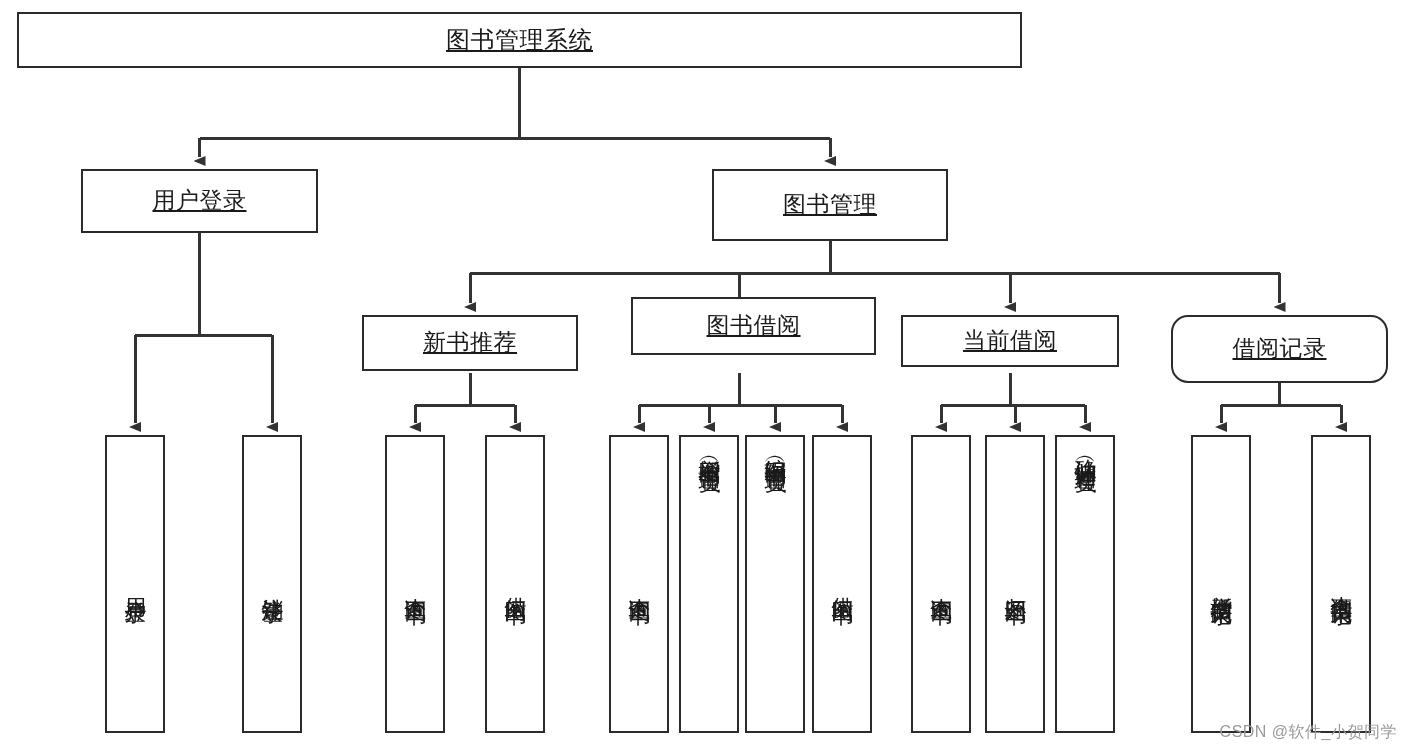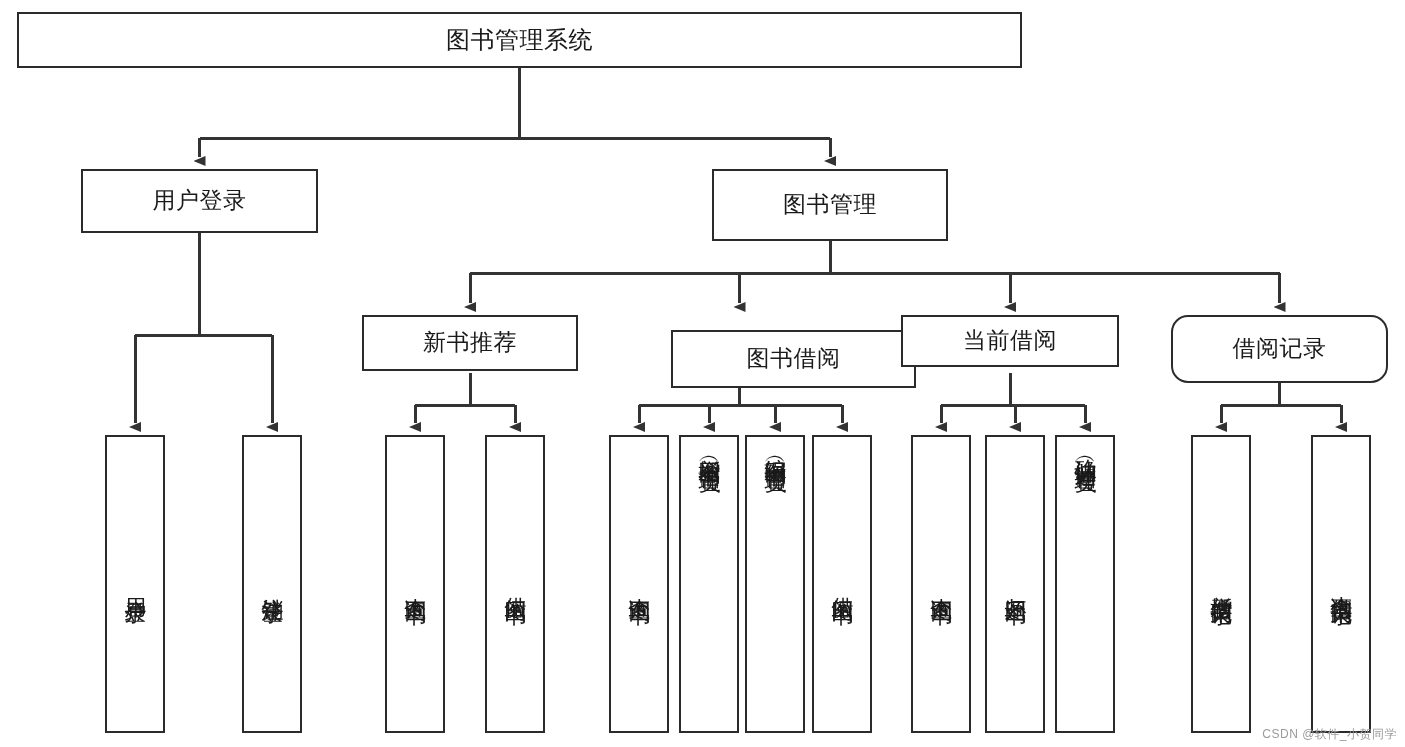--- a/index.html
+++ b/index.html
@@ -35,20 +35,21 @@
     align-items: center;
     justify-content: center;
   }
   .node-box.horiz .node-label {
     font-size: 23px;
     line-height: 1.1;
     color: #1a1a1a;
     letter-spacing: 0.5px;
     white-space: nowrap;
     text-align: center;
+    text-decoration: underline;
   }
   .node-box.horiz.root .node-label {
     font-size: 24px;
   }
   .node-box.vert {
     align-items: flex-start;
     justify-content: center;
     padding-top: 4px;
   }
   .node-box.vert.centered {
@@ -61,21 +62,21 @@
     font-size: 22px;
     line-height: 1.22;
     letter-spacing: 2px;
     color: #1a1a1a;
     white-space: nowrap;
   }
   #watermark {
     position: absolute;
     right: 8px;
     bottom: 4px;
-    font-size: 12px;
+    font-size: 16px;
     color: #9a9a9a;
     letter-spacing: 0.5px;
     white-space: nowrap;
     pointer-events: none;
   }
 </style>
 </head>
 <body>
 
 <div id="diagram-root">
@@ -127,21 +128,21 @@
       </div>
       <div class="node-box horiz" style="left: 81px; top: 169px; width: 237px; height: 64px;">
         <span class="node-label">用户登录</span>
       </div>
       <div class="node-box horiz" style="left: 712px; top: 169px; width: 236px; height: 72px;">
         <span class="node-label">图书管理</span>
       </div>
       <div class="node-box horiz" style="left: 362px; top: 315px; width: 216px; height: 56px;">
         <span class="node-label">新书推荐</span>
       </div>
-      <div class="node-box horiz" style="left: 631px; top: 330px; width: 245px; height: 58px; margin-left: 40px;">
+      <div class="node-box horiz" style="left: 631px; top: 297px; width: 245px; height: 58px;">
         <span class="node-label">图书借阅</span>
       </div>
       <div class="node-box horiz" style="left: 901px; top: 315px; width: 218px; height: 52px;">
         <span class="node-label">当前借阅</span>
       </div>
       <div class="node-box horiz" style="left: 1171px; top: 315px; width: 217px; height: 68px; border-radius: 17px;">
         <span class="node-label">借阅记录</span>
       </div>
       <div class="node-box vert centered" style="left: 105px; top: 435px; width: 60px; height: 298px;">
         <span class="node-label">用户登录</span>

